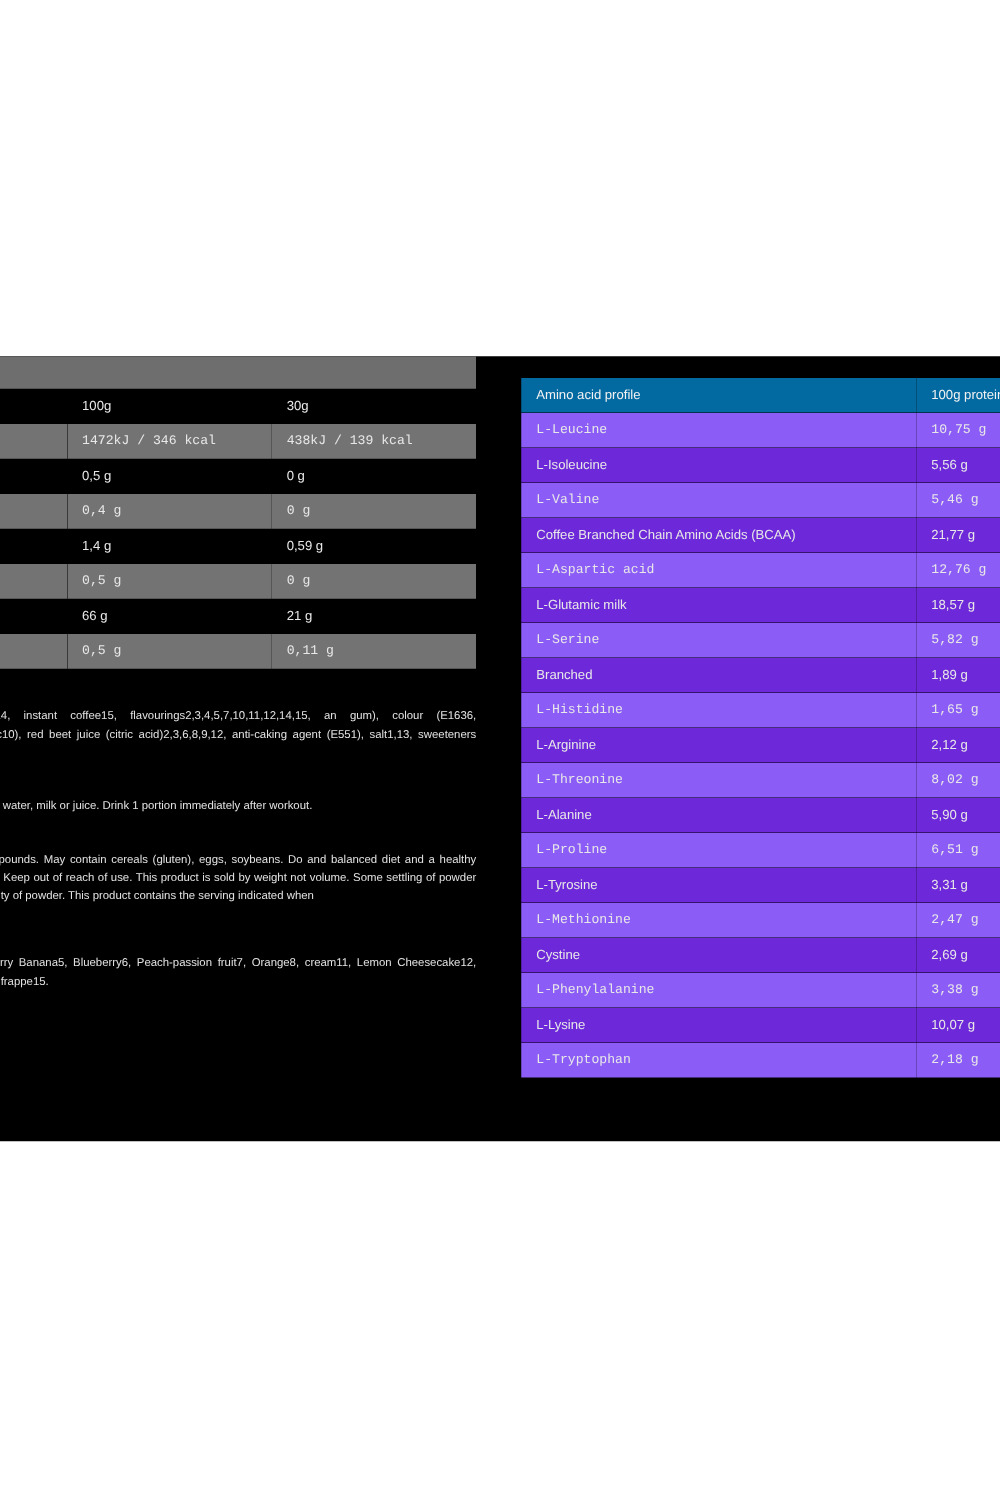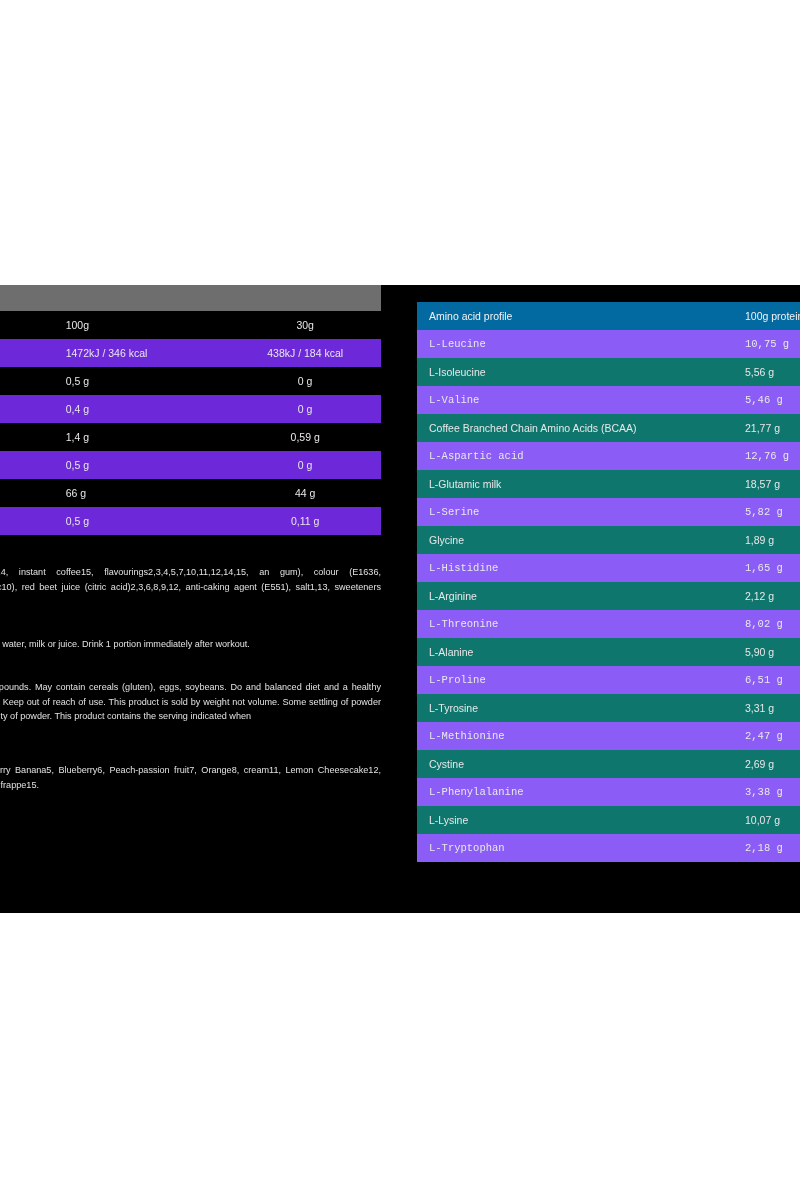--- a/index.html
+++ b/index.html
@@ -50,31 +50,31 @@
   }
   .nutri-table td {
     height: 28px;
     padding: 0 0 0 12px;
     font-size: 10.5px;
     color: #e8e8e8;
     vertical-align: middle;
     white-space: nowrap;
     overflow: hidden;
   }
-  .nutri-table tr.stripe td { background: #6d28d9; }
+  .nutri-table tr.stripe td { background: #737373; font-family: Liberation Mono, monospace; }
   .nutri-table tr.plain  td { background: #000000; }
   .nutri-table tr.head td {
     background: #6e6e6e;
     font-size: 10.5px;
     color: #f2f2f2;
     height: 26px;
   }
   .col-name { width: 228px; }
   .col-a    { width: 139px; }
-  .col-b    { width: 124px; text-align: center; }
+  .col-b    { width: 124px; }
 
   
   .copy-block {
     width: 491px;
     padding: 0 0 0 0;
     color: #e2e2e2;
     font-size: 9.1px;
     line-height: 14.6px;
     text-align: justify;
   }
@@ -99,21 +99,21 @@
   .amino-table td {
     height: 28px;
     padding: 0 0 0 12px;
     font-size: 10.5px;
     color: #e8e8e8;
     vertical-align: middle;
     white-space: nowrap;
     overflow: hidden;
   }
   .amino-table tr.stripe td { background: #8b5cf6; font-family: Liberation Mono, monospace; }
-  .amino-table tr.plain  td { background: #0f766e; }
+  .amino-table tr.plain  td { background: #6d28d9; }
   .amino-table tr.head td   { background: #0369a1; color: #f2f2f2; }
   .amino-name  { width: 304px; }
   .amino-value { width: 96px; }
 </style>
 </head>
 <body>
 
 <div id="canvas">
 
   <div id="dark-panel">
@@ -125,21 +125,21 @@
               <td colspan="3">per container: 66</td>
             </tr>
             <tr class="plain">
               <td class="col-name"></td>
               <td class="col-a">100g</td>
               <td class="col-b">30g</td>
             </tr>
             <tr class="stripe">
               <td class="col-name"></td>
               <td class="col-a">1472kJ / 346 kcal</td>
-              <td class="col-b">438kJ / 184 kcal</td>
+              <td class="col-b">438kJ / 139 kcal</td>
             </tr>
             <tr class="plain">
               <td class="col-name"></td>
               <td class="col-a">0,5 g</td>
               <td class="col-b">0 g</td>
             </tr>
             <tr class="stripe">
               <td class="col-name"></td>
               <td class="col-a">0,4 g</td>
               <td class="col-b">0 g</td>
@@ -150,21 +150,21 @@
               <td class="col-b">0,59 g</td>
             </tr>
             <tr class="stripe">
               <td class="col-name"></td>
               <td class="col-a">0,5 g</td>
               <td class="col-b">0 g</td>
             </tr>
             <tr class="plain">
               <td class="col-name"></td>
               <td class="col-a">66 g</td>
-              <td class="col-b">44 g</td>
+              <td class="col-b">21 g</td>
             </tr>
             <tr class="stripe">
               <td class="col-name"></td>
               <td class="col-a">0,5 g</td>
               <td class="col-b">0,11 g</td>
             </tr>
           </tbody>
       </table>
     </div>
 
@@ -213,21 +213,21 @@
             </tr>
             <tr class="plain">
               <td class="amino-name">L-Glutamic milk</td>
               <td class="amino-value">18,57 g</td>
             </tr>
             <tr class="stripe">
               <td class="amino-name">L-Serine</td>
               <td class="amino-value">5,82 g</td>
             </tr>
             <tr class="plain">
-              <td class="amino-name">Glycine</td>
+              <td class="amino-name">Branched</td>
               <td class="amino-value">1,89 g</td>
             </tr>
             <tr class="stripe">
               <td class="amino-name">L-Histidine</td>
               <td class="amino-value">1,65 g</td>
             </tr>
             <tr class="plain">
               <td class="amino-name">L-Arginine</td>
               <td class="amino-value">2,12 g</td>
             </tr>

